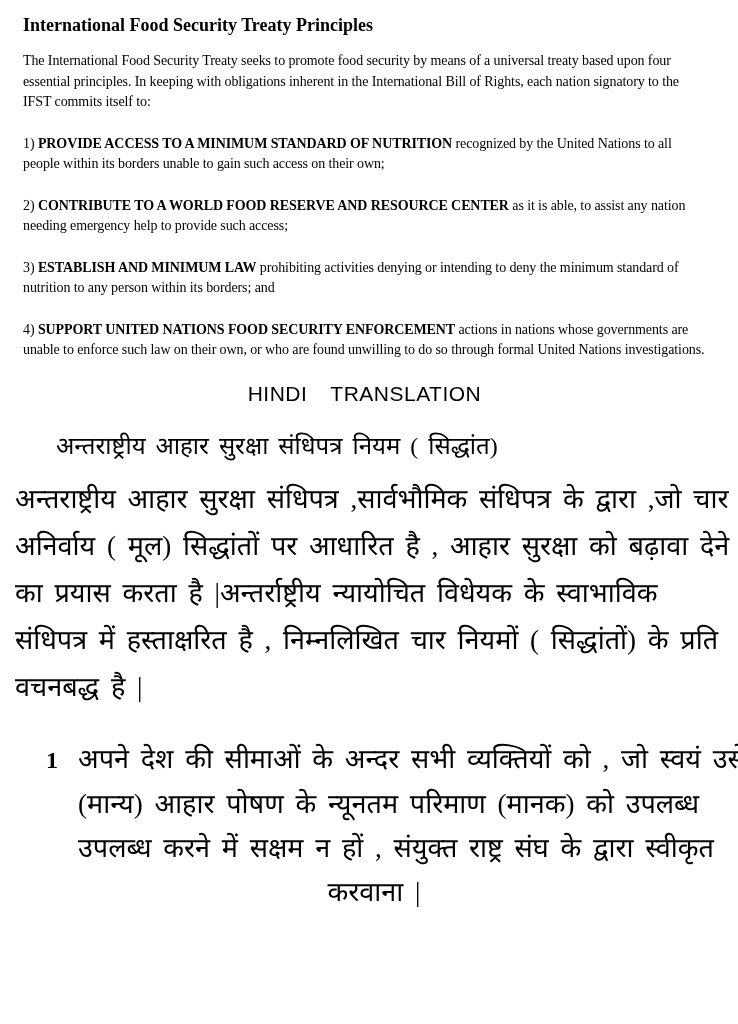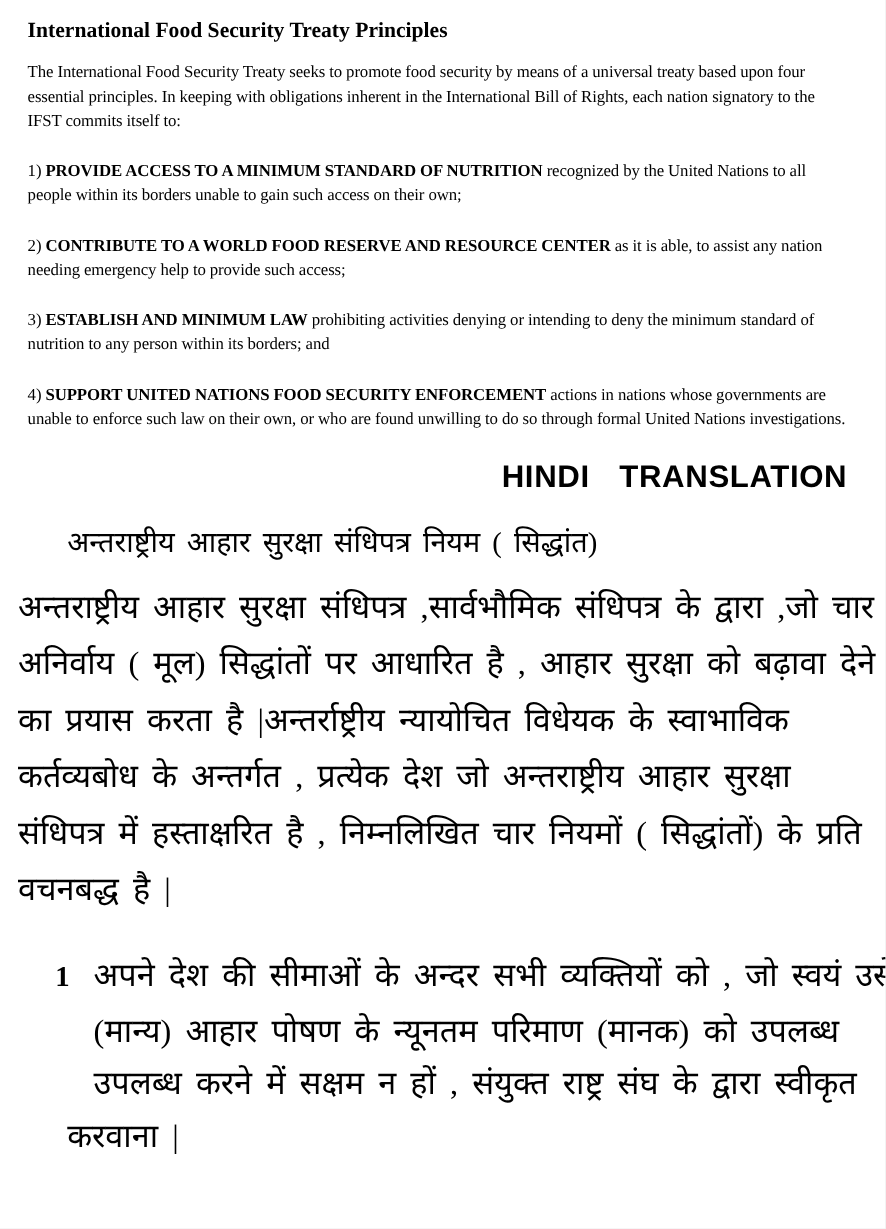--- a/index.html
+++ b/index.html
@@ -27,26 +27,26 @@
     line-height: 20.5px;
     margin: 0 0 21px 0;
     max-width: 696px;
     letter-spacing: -0.1px;
   }
   .en-para .principle-num { font-weight: normal; }
   .en-para b { font-weight: bold; }
   
   .hindi-section-heading {
     font-family: "Liberation Sans", sans-serif;
-    font-size: 26px;
-    text-align: right;
+    font-size: 21px;
+    text-align: center;
     word-spacing: 17px;
     letter-spacing: 0.5px;
     margin: 7px 0 20px 0;
-    font-weight: 700;
+    font-weight: 400;
   }
   .hindi {
     font-size: 27px;
     line-height: 47px;
   }
   .hindi-subheading {
     margin: 0 0 10px 33px;
     font-size: 24px;
     line-height: 40px;
     word-spacing: 4px;
@@ -62,21 +62,21 @@
     line-height: 44px;
   }
   .hindi-item-first { margin-left: 23px; white-space: nowrap; word-spacing: 5px; margin-top: 26px; }
   .hindi-item-number {
     font-weight: bold;
     font-size: 24px;
     display: inline-block;
     margin-right: 20px;
   }
   .hindi-item-cont { margin-left: 55px; white-space: nowrap; word-spacing: 5px; }
-  .hindi-item-last { margin-left: 33px; word-spacing: 5px; }
+  .hindi-item-last { margin-left: 19px; word-spacing: 5px; text-align: center; }
 </style>
 </head>
 <body>
 
 <div class="page">
 
   <h1 class="doc-title">International Food Security Treaty Principles</h1>
 
   <p class="en-para">The International Food Security Treaty seeks to promote food security by means of a universal treaty based upon four essential principles. In keeping with obligations inherent in the International Bill of Rights, each nation signatory to the IFST commits itself to:</p>
 
@@ -90,21 +90,20 @@
 
   <div class="hindi-section-heading">HINDI TRANSLATION</div>
 
   <div class="hindi">
     <div class="hindi-subheading">अन्तराष्ट्रीय आहार सुरक्षा संधिपत्र नियम ( सिद्धांत)</div>
 
     <div class="hindi-para">
       <div class="hindi-line">अन्तराष्ट्रीय आहार सुरक्षा संधिपत्र ,सार्वभौमिक संधिपत्र के द्वारा ,जो चार</div>
       <div class="hindi-line">अनिर्वाय ( मूल)  सिद्धांतों पर आधारित है , आहार सुरक्षा को बढ़ावा देने</div>
       <div class="hindi-line">का प्रयास करता है |अन्तर्राष्ट्रीय न्यायोचित विधेयक के स्वाभाविक</div>
-      <div class="hindi-line">कर्तव्यबोध के अन्तर्गत , प्रत्येक देश जो अन्तराष्ट्रीय आहार सुरक्षा</div>
       <div class="hindi-line">संधिपत्र में हस्ताक्षरित है , निम्नलिखित चार नियमों ( सिद्धांतों)  के प्रति</div>
       <div class="hindi-line">वचनबद्ध है |</div>
     </div>
 
     <div class="hindi-item">
       <div class="hindi-item-first"><span class="hindi-item-number">1</span><span>अपने देश की सीमाओं के अन्दर सभी व्यक्तियों को , जो स्वयं उसे</span></div>
       <div class="hindi-item-cont">(मान्य)  आहार पोषण के न्यूनतम परिमाण (मानक)  को उपलब्ध</div>
       <div class="hindi-item-cont">उपलब्ध करने में सक्षम न हों , संयुक्त राष्ट्र संघ के द्वारा स्वीकृत</div>
       <div class="hindi-item-last">करवाना |</div>
     </div>

